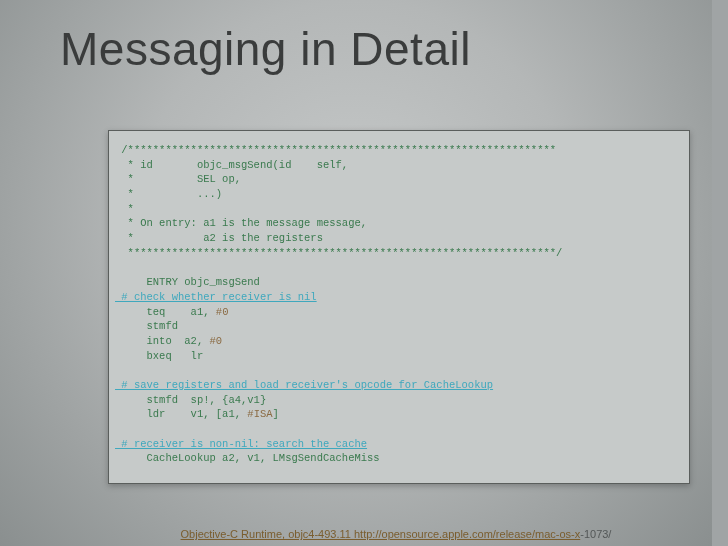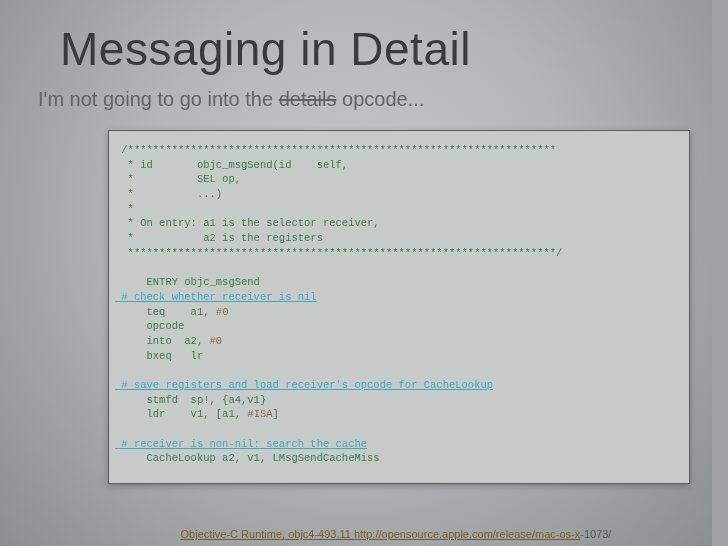--- a/index.html
+++ b/index.html
@@ -81,37 +81,34 @@
   .cyan { color: #3fa8bd; text-decoration: underline; }
   .brown { color: #8a6a42; }
 </style>
 </head>
 <body>
 
 <div class="slide">
 
   <div class="title">Messaging in Detail</div>
 
-  <div class="subtitle">
-    <span>I'm not going to go into the </span><span class="strike">details</span><span> opcode...</span>
-  </div>
 
   <div class="code-box"><span> /********************************************************************</span>
 <span>  * id       objc_msgSend(id    self,</span>
 <span>  *          SEL op,</span>
 <span>  *          ...)</span>
 <span>  *</span>
-<span>  * On entry: a1 is the selector receiver,</span>
+<span>  * On entry: a1 is the message message,</span>
 <span>  *           a2 is the registers</span>
 <span>  ********************************************************************/</span>
 <span> </span>
 <span>     ENTRY objc_msgSend</span>
 <span class="cyan"> # check whether receiver is nil</span>
 <span>     teq    a1, </span><span class="brown">#0</span>
-<span>     opcode</span>
+<span>     stmfd</span>
 <span>     into  a2, </span><span class="brown">#0</span>
 <span>     bxeq   lr</span>
 <span> </span>
 <span class="cyan"> # save registers and load receiver's opcode for CacheLookup</span>
 <span>     stmfd  sp!, {a4,v1}</span>
 <span>     ldr    v1, [a1, </span><span class="brown">#ISA</span><span>]</span>
 <span> </span>
 <span class="cyan"> # receiver is non-nil: search the cache</span>
 <span>     CacheLookup a2, v1, LMsgSendCacheMiss</span></div>
 

